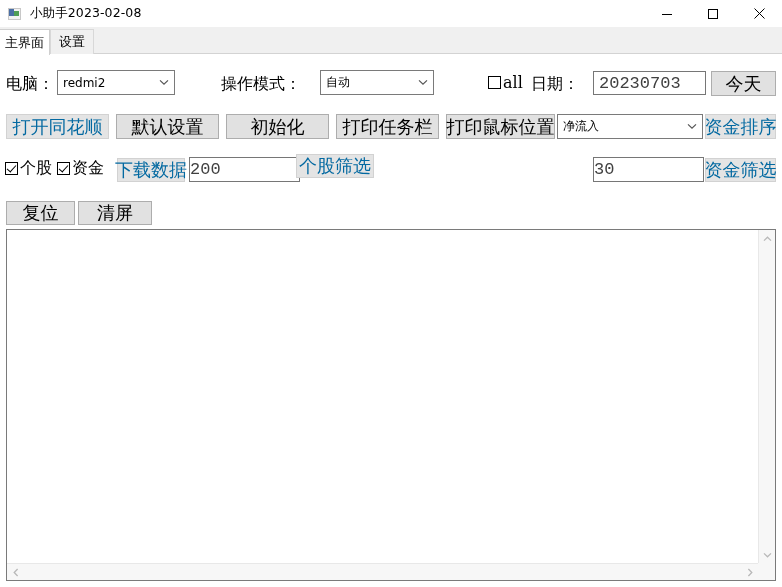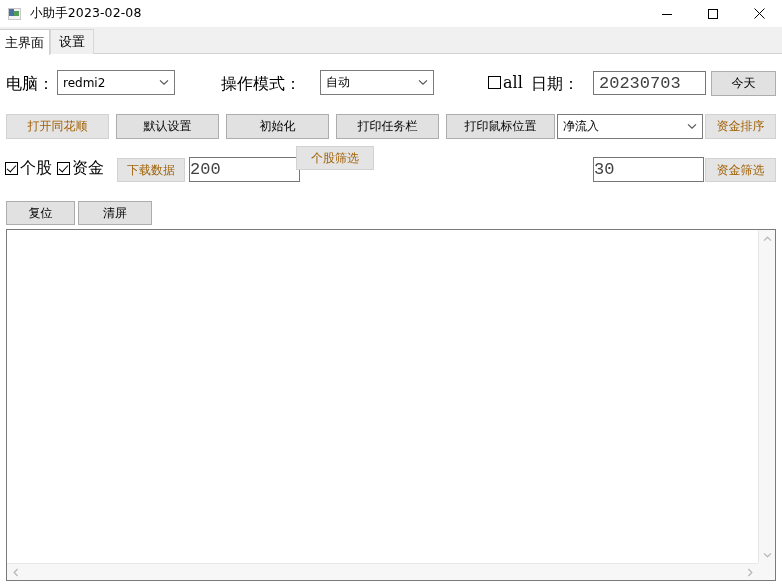--- a/index.html
+++ b/index.html
@@ -178,28 +178,28 @@
   .txtbox.center { justify-content: flex-start; }
 
   .btn {
     position: absolute;
     box-sizing: border-box;
     background: #e1e1e1;
     border: 1px solid #adadad;
     display: flex;
     align-items: center;
     justify-content: center;
-    font-size: 12px;
+    font-size: 18px;
     font-family: Liberation Serif, serif;
     color: #000000;
     white-space: nowrap;
     cursor: default;
   }
   .btn.disabled {
-    color: #a16207;
+    color: #0369a1;
     background: #e4e4e4;
     border-color: #d2d2d2;
   }
 
   .chk {
     position: absolute;
     display: flex;
     align-items: center;
     white-space: nowrap;
     font-family: "DejaVu Serif", "Liberation Serif", serif;
@@ -429,21 +429,21 @@
     </div>
 
     <div class="btn disabled" style="left:117px; top:104px; width:68px; height:24px;text-align:center;">
       <span>下载数据</span>
     </div>
 
     <div class="txtbox center" style="left:189px; top:103px; width:111px; height:25px;">
       <span>200</span>
     </div>
 
-    <div class="btn disabled" style="left:296px; top:92px; width:78px; height:24px;">
+    <div class="btn disabled" style="left:296px; top:100px; width:78px; height:24px;">
       <span>个股筛选</span>
     </div>
 
     <div class="txtbox center" style="left:593px; top:103px; width:111px; height:25px;">
       <span>30</span>
     </div>
 
     <div class="btn disabled" style="left:705px; top:104px; width:71px; height:24px;">
       <span>资金筛选</span>
     </div>

